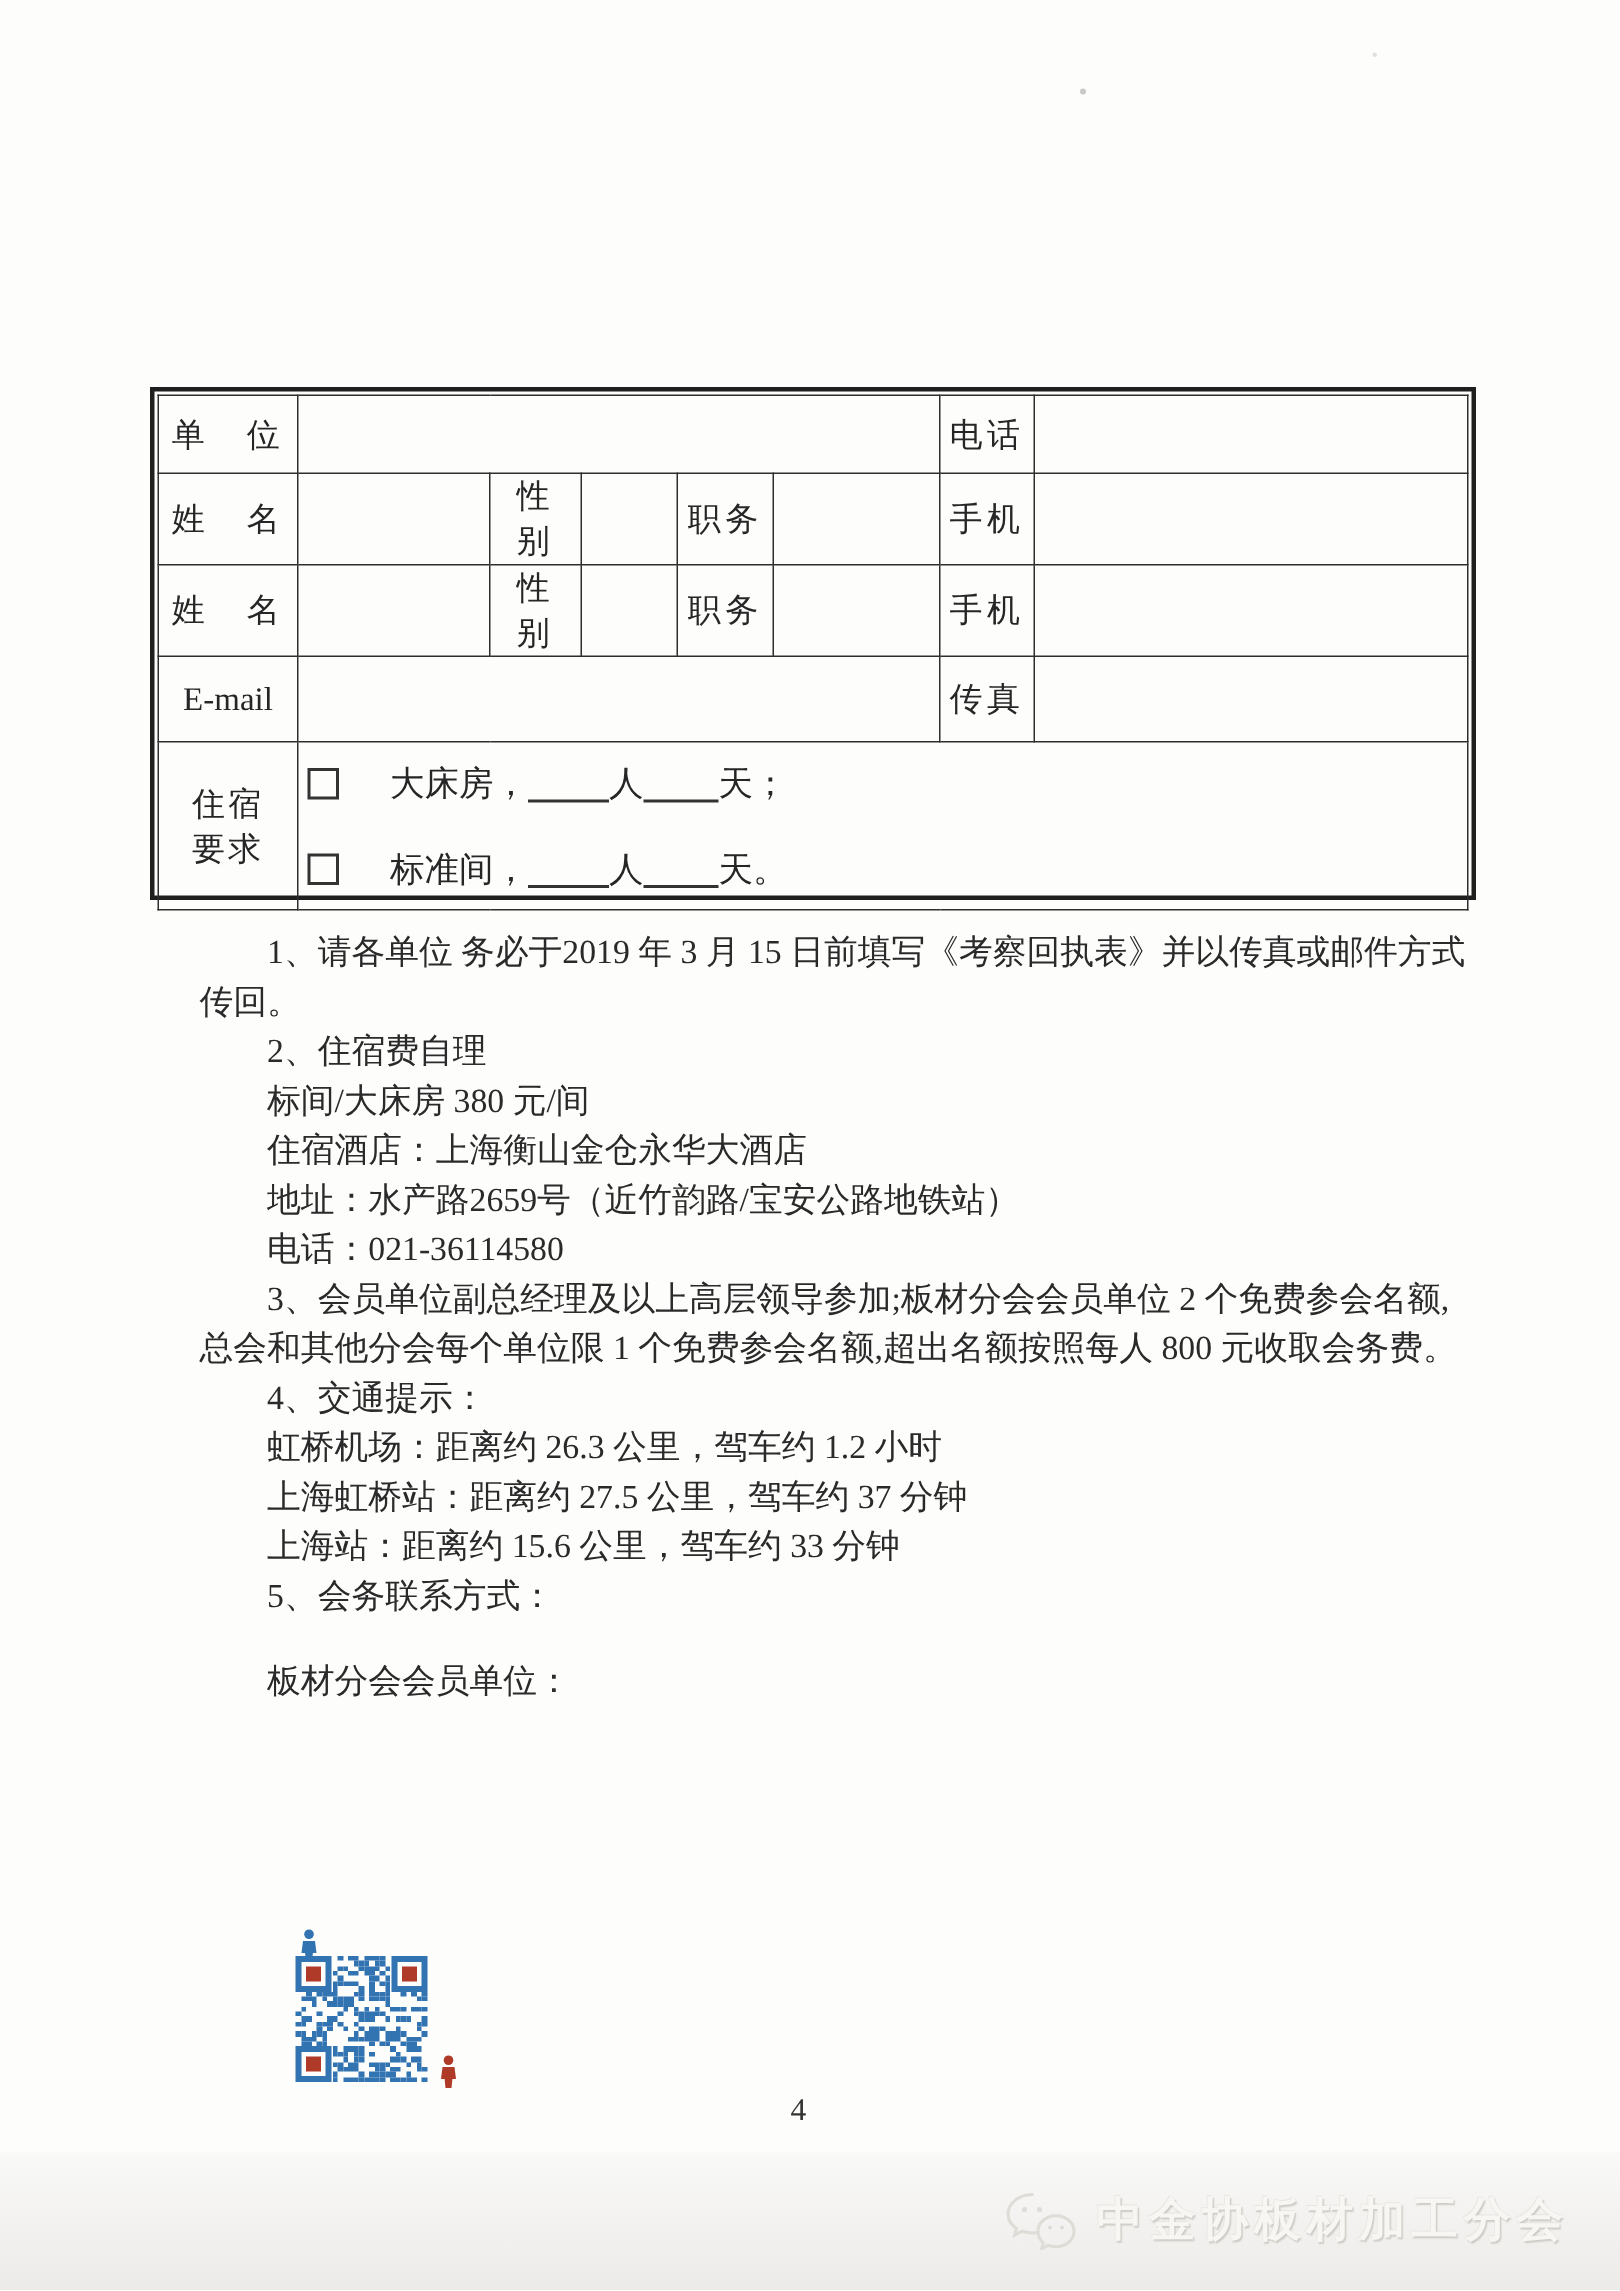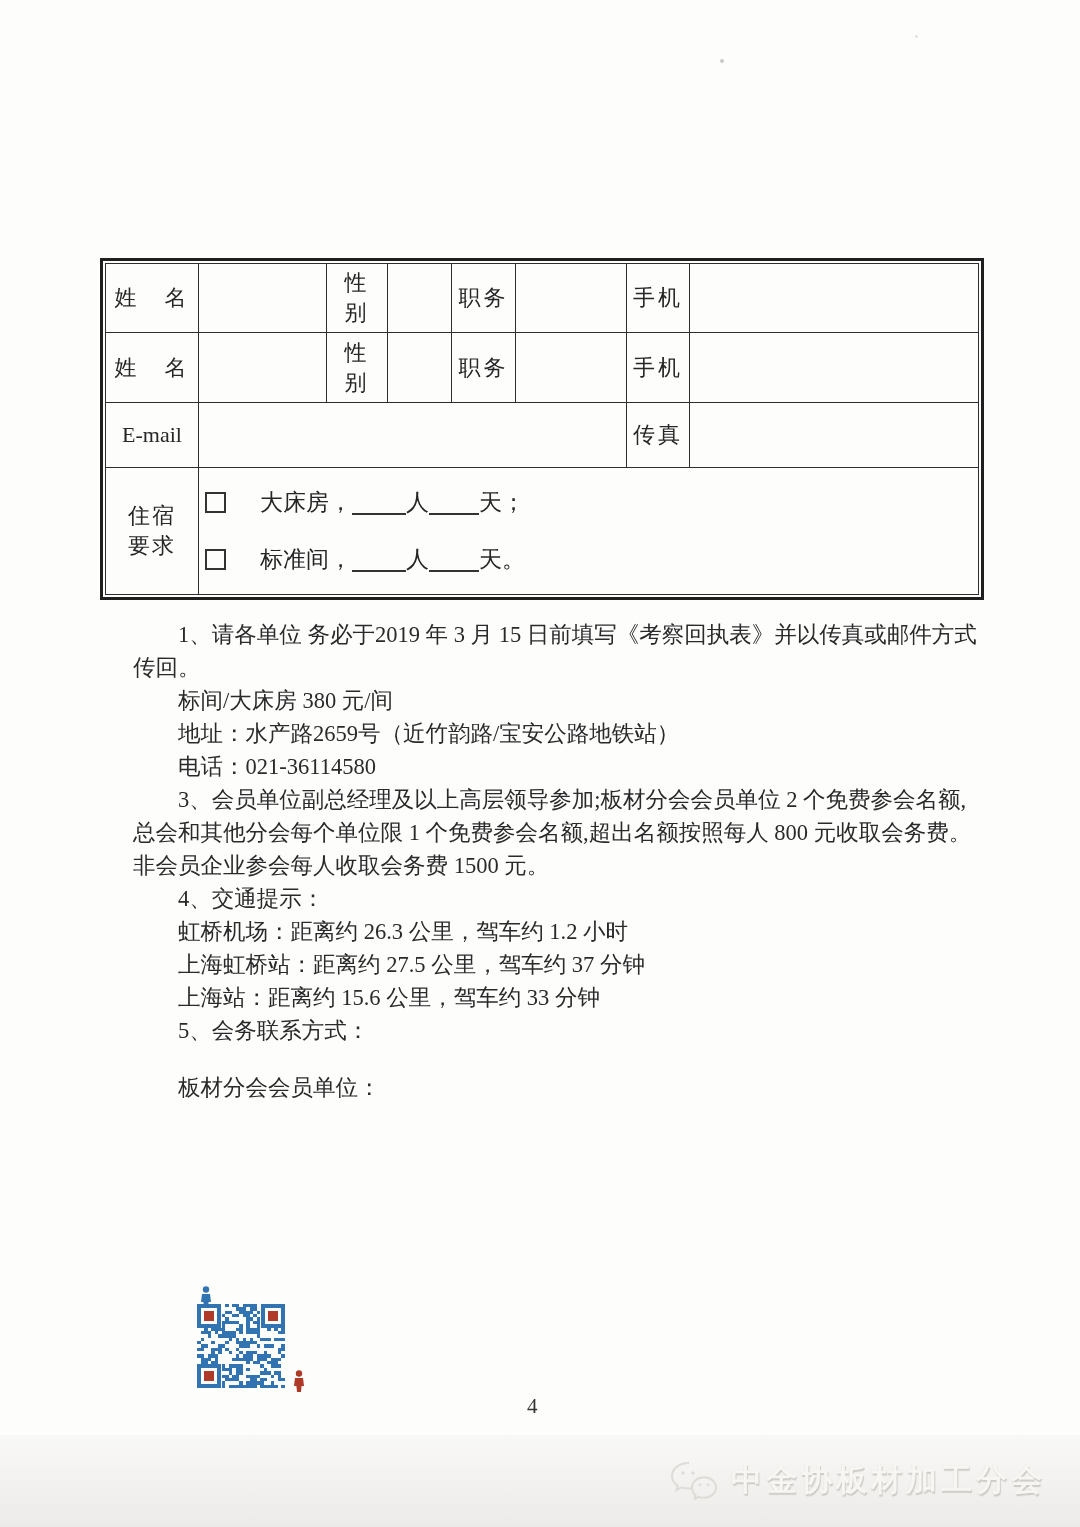--- a/index.html
+++ b/index.html
@@ -97,20 +97,26 @@
         <col style="width:93px">
           <col style="width:128px">
           <col style="width:61px">
           <col style="width:64px">
         <col style="width:64px">
           <col style="width:111px">
           <col style="width:63px">
           <col>
       </colgroup>
       <tbody>
+          <tr class="r1">
+        <td class="lbl">单　位</td>
+        <td class="val" colspan="5"></td>
+        <td class="lbl">电话</td>
+        <td class="val"></td>
+      </tr>
       <tr class="r2">
         <td class="lbl">姓　名</td>
         <td class="val"></td>
         <td class="lbl">性别</td>
         <td class="val"></td>
         <td class="lbl">职务</td>
         <td class="val"></td>
         <td class="lbl">手机</td>
         <td class="val"></td>
       </tr>
@@ -156,26 +162,27 @@
           </div>
         </td>
       </tr>
     </tbody>
       </table>
   </div>
 
   <div class="notes">
     <div class="nline ind">1、请各单位 务必于2019 年 3 月 15 日前填写《考察回执表》并以传真或邮件方式</div>
     <div class="nline">传回。</div>
+    <div class="nline ind">2、住宿费自理</div>
     <div class="nline ind">标间/大床房 380 元/间</div>
+    <div class="nline ind">住宿酒店：上海衡山金仓永华大酒店</div>
     <div class="nline ind">地址：水产路2659号（近竹韵路/宝安公路地铁站）</div>
     <div class="nline ind">电话：021-36114580</div>
     <div class="nline ind">3、会员单位副总经理及以上高层领导参加;板材分会会员单位 2 个免费参会名额,</div>
     <div class="nline">总会和其他分会每个单位限 1 个免费参会名额,超出名额按照每人 800 元收取会务费。</div>
-    <div class="nline">非会员企业参会每人收取会务费 1500 元。</div>
     <div class="nline ind">4、交通提示：</div>
     <div class="nline ind">虹桥机场：距离约 26.3 公里，驾车约 1.2 小时</div>
     <div class="nline ind">上海虹桥站：距离约 27.5 公里，驾车约 37 分钟</div>
     <div class="nline ind">上海站：距离约 15.6 公里，驾车约 33 分钟</div>
     <div class="nline ind">5、会务联系方式：</div>
     <div class="nline ind qr-caption">板材分会会员单位：</div>
   </div>
 
   <div class="qr-block">
     <svg class="person person-blue" viewBox="0 0 12 22">

